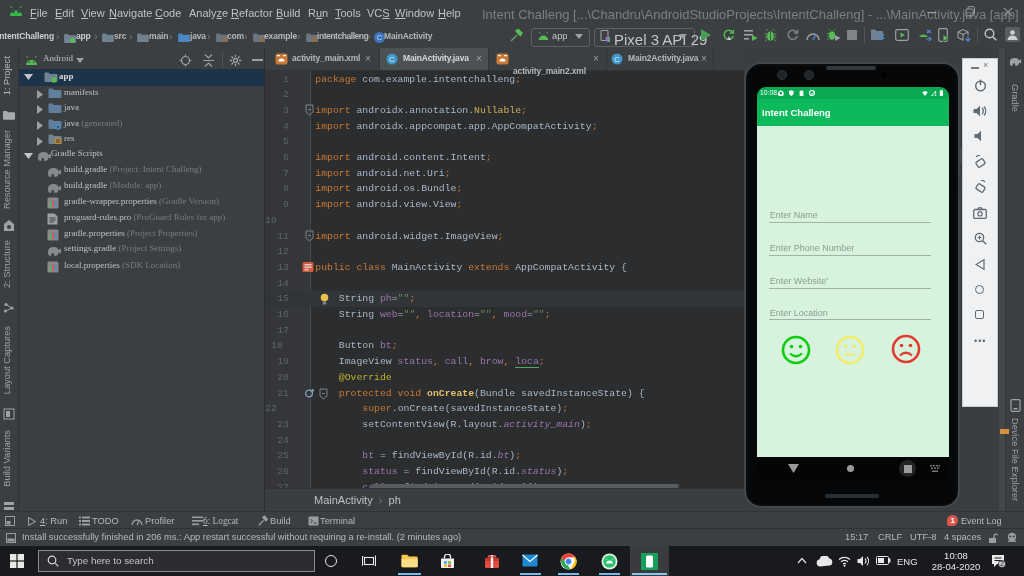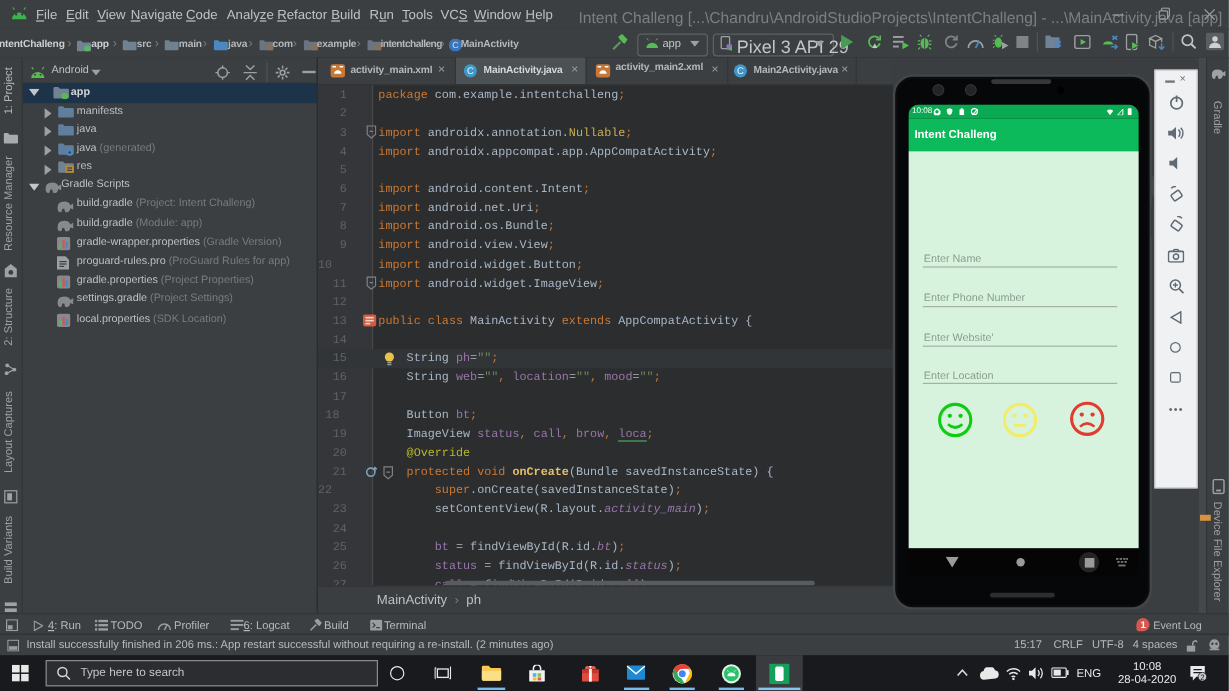--- a/index.html
+++ b/index.html
@@ -1,20 +1,20 @@
 <!DOCTYPE html>
 <html><head><meta charset="utf-8">
 <style>
   html,body{margin:0;padding:0;}
   #root{position:relative;width:1024px;height:576px;background:#3c3f41;overflow:hidden;
         font-family:"Liberation Sans",sans-serif;-webkit-font-smoothing:antialiased;}
   .abs{position:absolute;}
   .menu{color:#bfc2c4;font-size:11px;white-space:nowrap;}
   .crumb{color:#b5b9bc;font-size:8.5px;letter-spacing:-0.15px;white-space:nowrap;font-weight:bold;}
-  .tree{color:#bdc0c3;font-size:9px;white-space:nowrap;}
+  .tree{color:#bdc0c3;font-size:9px;white-space:nowrap;font-family:Liberation Serif, serif;}
   .dim{color:#787c80;}
   .code{font-family:"Liberation Mono",monospace;font-size:9.8px;line-height:15.7px;white-space:pre;color:#a9b7c6;}
   .kw{color:#cc7832;}
   .fld{color:#9876aa;}
   .str{color:#6a8759;}
   .num{color:#606366;}
   svg{display:block;}
 </style></head>
 <body>
 <div id="root">
@@ -379,21 +379,21 @@
         <text x="6" y="8.8" text-anchor="middle" font-size="8" fill="#e8f4fb" font-family="Liberation Sans">C</text>
       </svg>
     <div class="abs crumb" style="left:138px;top:5px;color:#d6d9db;">MainActivity.java</div>
     <div class="abs" style="left:211px;top:5px;color:#9da0a3;font-size:10px;">×</div>
     <svg class="abs" style="left:231px;top:5px;" width="13" height="12" viewBox="0 0 13 12">
         <rect x="0.5" y="0.5" width="12" height="11" rx="2" fill="#c77836"></rect>
         <path d="M3.5 8.5 a3 3 0 0 1 6 0 z" fill="#fff"></path>
         <rect x="2" y="2" width="3" height="1.2" fill="#fff"></rect>
         <rect x="8" y="2" width="3" height="1.2" fill="#fff"></rect>
       </svg>
-    <div class="abs crumb" style="left:248px;top:2px;">activity_main2.xml</div>
+    <div class="abs crumb" style="left:248px;top:18px;">activity_main2.xml</div>
     <div class="abs" style="left:328px;top:5px;color:#9da0a3;font-size:10px;">×</div>
     <svg class="abs" style="left:346px;top:5px;" width="12" height="12" viewBox="0 0 12 12">
         <circle cx="6" cy="6" r="5.5" fill="#3f96c9"></circle>
         <text x="6" y="8.8" text-anchor="middle" font-size="8" fill="#e8f4fb" font-family="Liberation Sans">C</text>
       </svg>
     <div class="abs crumb" style="left:363px;top:5px;">Main2Activity.java</div>
     <div class="abs" style="left:436px;top:5px;color:#9da0a3;font-size:10px;">×</div>
 
     <div class="abs" style="left:0;top:23px;width:45px;height:417px;background:#34363a;"></div>
     <div class="abs" style="left:45px;top:23px;width:1px;height:417px;background:#46494b;"></div>
@@ -459,21 +459,20 @@
       </svg>
 
     <div id="codelines" class="code">
       <div class="abs" style="left:50.3px;top:23.5px;"><span class="kw">package</span> com.example.intentchalleng<span class="kw">;</span></div>
       <div class="abs" style="left:50.3px;top:54.9px;"><span class="kw">import</span> androidx.annotation.<span style="color:#ccb052;">Nullable</span><span class="kw">;</span></div>
       <div class="abs" style="left:50.3px;top:70.6px;"><span class="kw">import</span> androidx.appcompat.app.AppCompatActivity<span class="kw">;</span></div>
       <div class="abs" style="left:50.3px;top:102.0px;"><span class="kw">import</span> android.content.Intent<span class="kw">;</span></div>
       <div class="abs" style="left:50.3px;top:117.7px;"><span class="kw">import</span> android.net.Uri<span class="kw">;</span></div>
       <div class="abs" style="left:50.3px;top:133.4px;"><span class="kw">import</span> android.os.Bundle<span class="kw">;</span></div>
       <div class="abs" style="left:50.3px;top:149.1px;"><span class="kw">import</span> android.view.View<span class="kw">;</span></div>
-      <div class="abs" style="left:50.3px;top:164.8px;"><span class="kw">import</span> android.widget.Button<span class="kw">;</span></div>
       <div class="abs" style="left:50.3px;top:180.5px;"><span class="kw">import</span> android.widget.ImageView<span class="kw">;</span></div>
       <div class="abs" style="left:50.3px;top:211.9px;"><span class="kw">public class</span> MainActivity <span class="kw">extends</span> AppCompatActivity {</div>
       <div class="abs" style="left:50.3px;top:243.3px;">&nbsp;&nbsp;&nbsp;&nbsp;String <span class="fld">ph</span>=<span class="str">""</span><span class="kw">;</span></div>
       <div class="abs" style="left:50.3px;top:259.0px;">&nbsp;&nbsp;&nbsp;&nbsp;String <span class="fld">web</span>=<span class="str">""</span><span class="kw">,</span> <span class="fld">location</span>=<span class="str">""</span><span class="kw">,</span> <span class="fld">mood</span>=<span class="str">""</span><span class="kw">;</span></div>
       <div class="abs" style="left:50.3px;top:290.4px;">&nbsp;&nbsp;&nbsp;&nbsp;Button <span class="fld">bt</span><span class="kw">;</span></div>
       <div class="abs" style="left:50.3px;top:306.1px;">&nbsp;&nbsp;&nbsp;&nbsp;ImageView <span class="fld">status</span><span class="kw">,</span> <span class="fld">call</span><span class="kw">,</span> <span class="fld">brow</span><span class="kw">,</span> <span class="fld" style="border-bottom:1px solid #50a661;">loca</span><span class="kw">;</span></div>
       <div class="abs" style="left:50.3px;top:321.8px;">&nbsp;&nbsp;&nbsp;&nbsp;<span style="color:#bbb529;">@Override</span></div>
       <div class="abs" style="left:50.3px;top:337.5px;">&nbsp;&nbsp;&nbsp;&nbsp;<span class="kw">protected void</span> <span style="color:#e5bf6a;font-weight:bold;">onCreate</span>(Bundle savedInstanceState) {</div>
       <div class="abs" style="left:50.3px;top:353.2px;">&nbsp;&nbsp;&nbsp;&nbsp;&nbsp;&nbsp;&nbsp;&nbsp;<span class="kw">super</span>.onCreate(savedInstanceState)<span class="kw">;</span></div>
       <div class="abs" style="left:50.3px;top:368.9px;">&nbsp;&nbsp;&nbsp;&nbsp;&nbsp;&nbsp;&nbsp;&nbsp;setContentView(R.layout.<span class="fld" style="font-style:italic;">activity_main</span>)<span class="kw">;</span></div>
@@ -658,21 +657,21 @@
         <path d="M6 9 L8.5 4" stroke="#9a9da0" stroke-width="1.3"></path>
       </svg>
     <div class="abs" style="left:145px;top:3.5px;">Profiler</div>
     <svg class="abs" style="left:192px;top:4px;" width="11" height="10" viewBox="0 0 11 10">
         <g fill="#9a9da0">
           <rect x="0" y="0.5" width="11" height="1.6"></rect>
           <rect x="0" y="4" width="11" height="1.6"></rect>
           <rect x="0" y="7.5" width="7" height="1.6"></rect>
         </g>
       </svg>
-    <div class="abs" style="left:203px;top:3.5px;"><u>6</u>: Logcat</div>
+    <div class="abs" style="left:203px;top:3.5px;font-family:Liberation Serif, serif;"><u>6</u>: Logcat</div>
     <svg class="abs" style="left:258px;top:3px;" width="11" height="11" viewBox="0 0 14 14">
         <path d="M1 13 L7 7" stroke="#9a9da0" stroke-width="1.6"></path>
         <path d="M5.2 2.6 L8.4 0.4 L13 5 L10.6 8.4 L9 7.6 L6.2 4.6 z" fill="#9a9da0"></path>
       </svg>
     <div class="abs" style="left:270px;top:3.5px;">Build</div>
     <svg class="abs" style="left:308px;top:4px;" width="11" height="10" viewBox="0 0 11 10">
         <rect x="0.5" y="0.5" width="10" height="9" fill="#9a9da0" rx="1"></rect>
         <path d="M2.5 3 L4.5 5 L2.5 7 M5.5 7 H8.5" stroke="#3c3f41" stroke-width="1" fill="none"></path>
       </svg>
     <div class="abs" style="left:320px;top:3.5px;">Terminal</div>

